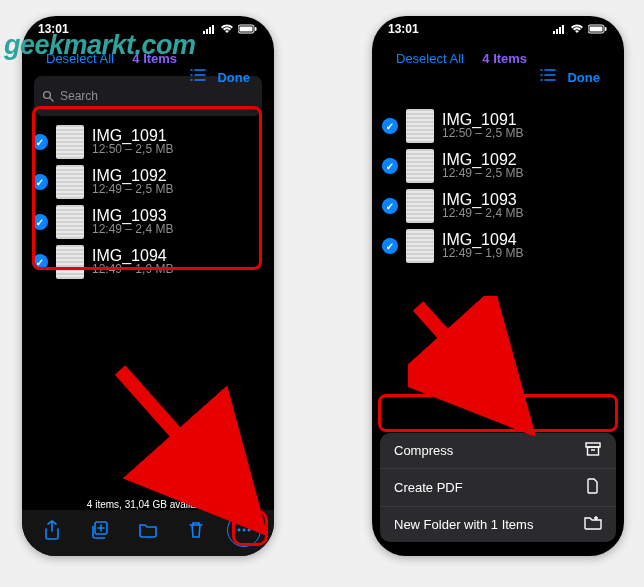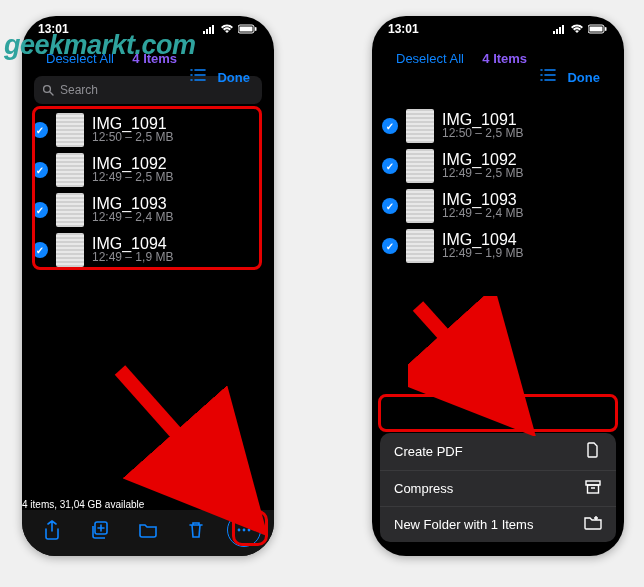--- a/index.html
+++ b/index.html
@@ -52,21 +52,21 @@
     padding: 0 24px;
     color: #fff;
   }
   .nav-left { color: #0d84ff; font-size: 13px; }
   .nav-title { color: #8b5cf6; font-size: 13px; font-weight: 600; margin-left: 6px; }
   .nav-right { display: flex; align-items: center; gap: 10px; margin-top: 38px; }
   .nav-done { color: #0d84ff; font-size: 13px; font-weight: 600; }
   .layout-icon { color: #0d84ff; }
 
   .search-bar {
-    height: 28px;
+    height: 40px;
     margin: 2px 12px 6px;
     background: #1c1c1e;
     border-radius: 8px;
     display: flex; align-items: center;
     padding: 0 8px; gap: 6px;
     color: #8e8e93; font-size: 12px;
   }
 
   .list { padding: 0 6px; }
   .file-row {
@@ -90,21 +90,21 @@
     background: repeating-linear-gradient(0deg,#d0d0d0 0 2px,#e8e8e8 2px 4px);
     border-radius: 2px;
     flex-shrink: 0;
   }
   .file-meta { flex: 1; min-width: 0; }
   .file-name { color: #fff; font-size: 16px; line-height: 14px; }
   .file-sub  { color: #8e8e93; font-size: 12px; line-height: 12px; }
 
   .bottom-status {
     position:absolute; left:0; right:0; bottom:46px;
-    text-align:left; color:#fff; font-size:10px;
+    text-align:center; color:#fff; font-size:10px;
   }
   .toolbar {
     position:absolute; left:0; right:0; bottom:0;
     height:46px;
     background:#141414;
     display:flex; align-items:center; justify-content:space-around;
     padding:0 6px 6px;
   }
   .tb-btn { width:34px; height:34px; display:flex; align-items:center; justify-content:center; color:#0d84ff; border-radius:50%; }
   .tb-btn svg { display:block; }
@@ -315,34 +315,34 @@
       <span class="thumb"></span>
       <span class="file-meta">
         <div class="file-name">IMG_1094</div>
         <div class="file-sub">12:49 – 1,9 MB</div>
       </span>
     </div>
   </div>
 
   <div class="menu">
     <div class="menu-row">
-      <span>Create PDF</span>
-      <span class="icon">
-        <svg width="14" height="16" viewBox="0 0 14 16">
-            <path fill="none" stroke="#fff" stroke-width="1.4" d="M3 1h5l3 3v10a1 1 0 01-1 1H3a1 1 0 01-1-1V2a1 1 0 011-1z"></path>
-          </svg>
-      </span>
-    </div>
-    <div class="menu-row">
       <span>Compress</span>
       <span class="icon">
         <svg width="16" height="14" viewBox="0 0 16 14">
             <rect x="1" y="1" width="14" height="4" fill="none" stroke="#fff" stroke-width="1.4"></rect>
             <rect x="2.5" y="5" width="11" height="8" fill="none" stroke="#fff" stroke-width="1.4"></rect>
             <line x1="6" y1="8" x2="10" y2="8" stroke="#fff" stroke-width="1.4"></line>
+          </svg>
+      </span>
+    </div>
+    <div class="menu-row">
+      <span>Create PDF</span>
+      <span class="icon">
+        <svg width="14" height="16" viewBox="0 0 14 16">
+            <path fill="none" stroke="#fff" stroke-width="1.4" d="M3 1h5l3 3v10a1 1 0 01-1 1H3a1 1 0 01-1-1V2a1 1 0 011-1z"></path>
           </svg>
       </span>
     </div>
     <div class="menu-row">
       <span>New Folder with 1 Items</span>
       <span class="icon">
         <svg width="18" height="14" viewBox="0 0 18 14">
             <path fill="none" stroke="#fff" stroke-width="1.4" d="M1 2h5l2 2h9v8a1 1 0 01-1 1H2a1 1 0 01-1-1V2z"></path>
             <path d="M12 0v4M10 2h4" stroke="#fff" stroke-width="1.4"></path>
           </svg>

